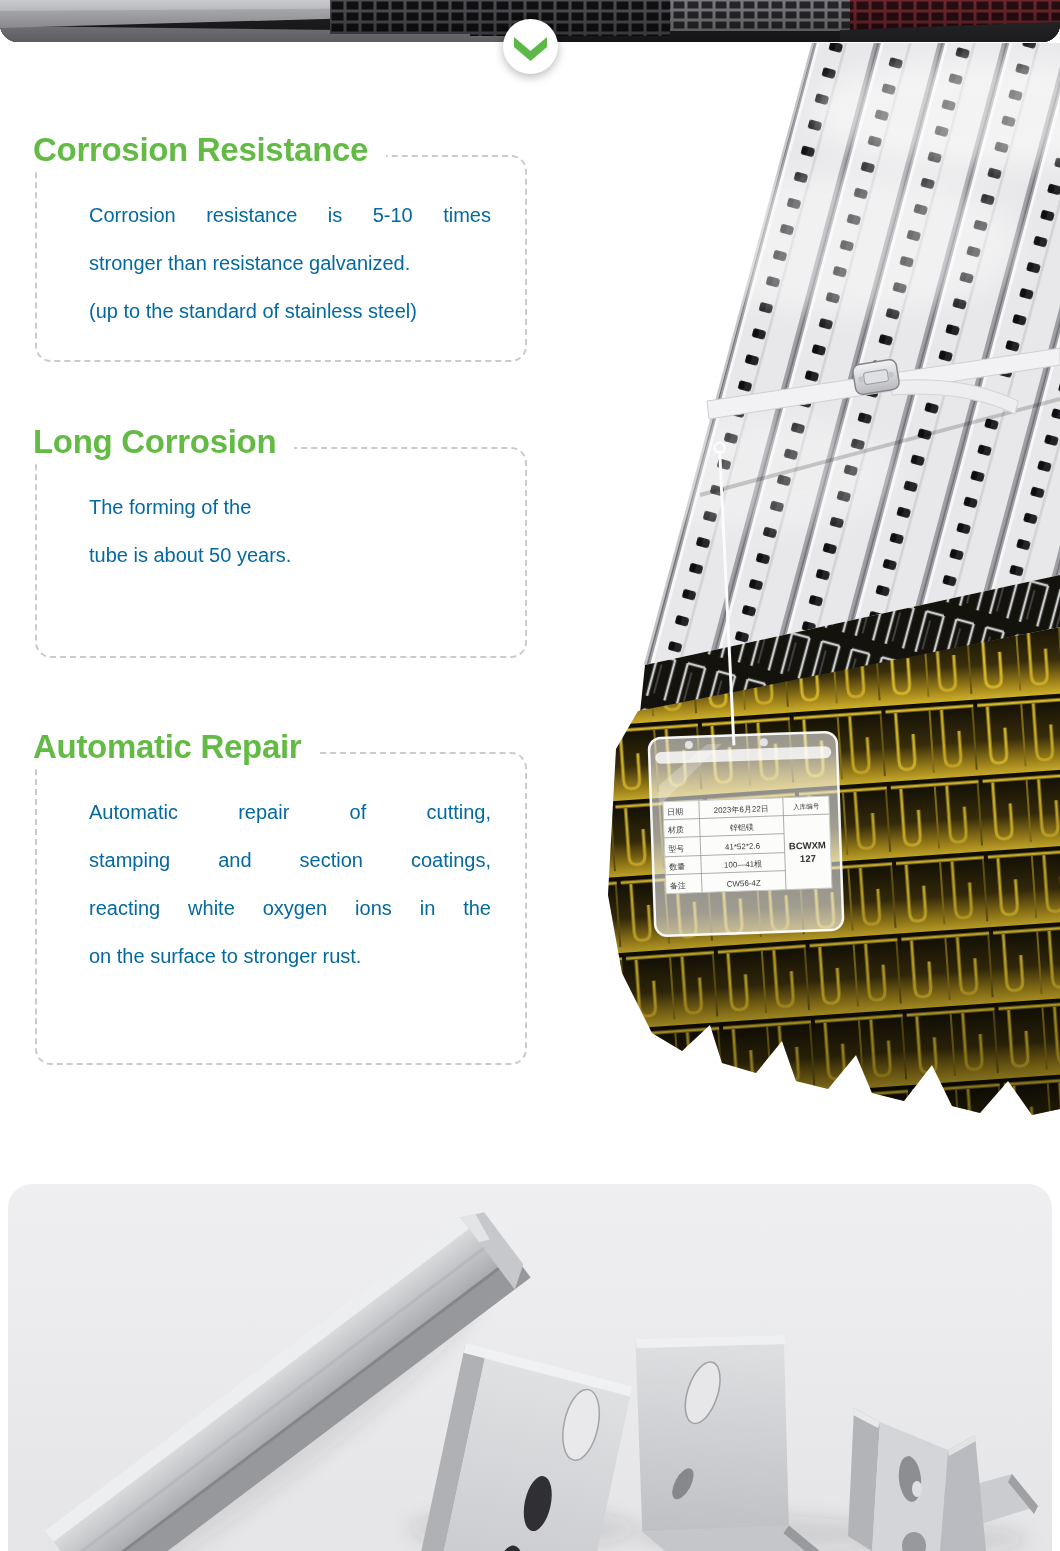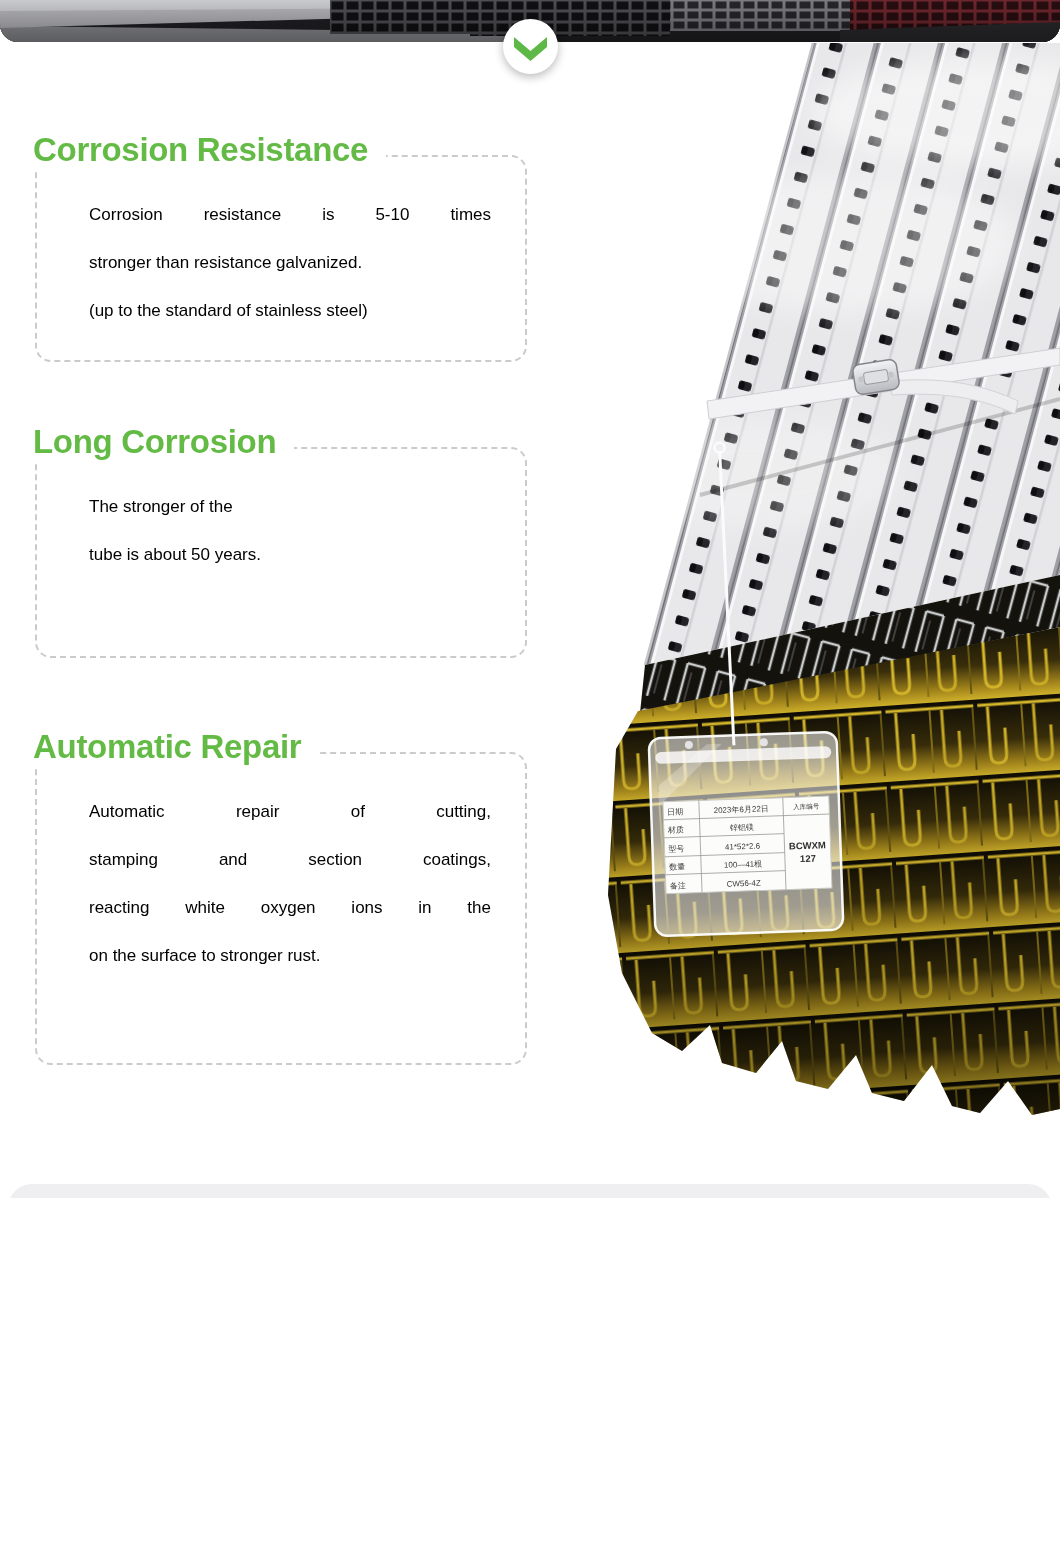--- a/index.html
+++ b/index.html
@@ -1,32 +1,32 @@
 <!DOCTYPE html>
 <html><head>
 <meta charset="utf-8">
 <style>
   html,body{margin:0;padding:0;background:#fff;}
-  .page{position:relative;width:1060px;height:1198px;overflow:hidden;background:#ffffff;
+  .page{position:relative;width:1060px;height:1551px;overflow:hidden;background:#ffffff;
         font-family:"Liberation Sans",sans-serif;}
   
   .hero{position:absolute;left:0;top:0;width:1060px;height:42px;border-radius:0 0 18px 18px;
         overflow:hidden;background:#202023;}
   .scroll-badge{position:absolute;left:503px;top:19px;width:55px;height:55px;border-radius:50%;
         background:#fff;box-shadow:0 3px 10px rgba(0,0,0,.28);z-index:5;cursor:pointer;}
   
   .feature{position:absolute;left:35px;width:492px;}
   .f1{top:155px;} .f2{top:447px;} .f3{top:752px;}
   .feature-box{box-sizing:border-box;width:492px;border:2px dashed #cbcbcb;border-radius:16px;
         padding:34px 34px 0 52px;}
   .f1 .feature-box{height:207px;} .f2 .feature-box{height:211px;} .f3 .feature-box{height:313px;}
   .feature-title{position:absolute;top:-26px;left:-2px;margin:0;background:#fff;
         padding:0 18px 0 0;font-size:33px;line-height:42px;font-weight:700;color:#63bb45;
         letter-spacing:-.3px;white-space:nowrap;}
-  .line{height:48px;line-height:48px;font-size:17px;color:#000000;white-space:nowrap;
+  .line{height:48px;line-height:48px;font-size:20px;color:#0369a1;white-space:nowrap;
         overflow:visible;text-align:left;}
   .line.stretch{white-space:normal;text-align:justify;text-align-last:justify;}
   
   .rails-photo{position:absolute;left:560px;top:43px;width:500px;height:1085px;}
   .bottom-photo{position:absolute;left:8px;top:1184px;width:1044px;height:367px;
         border-radius:24px 24px 0 0;overflow:hidden;}
   svg{display:block;}
   svg text{font-family:"Liberation Sans",sans-serif;}
 </style>
 </head>
@@ -78,21 +78,21 @@
     <div class="feature-box">
       <div class="line stretch">Corrosion resistance is 5-10 times</div>
       <div class="line">stronger than resistance galvanized.</div>
       <div class="line">(up to the standard of stainless steel)</div>
     </div>
   </section>
 
   <section class="feature f2">
     <h2 class="feature-title">Long Corrosion</h2>
     <div class="feature-box">
-      <div class="line">The stronger of the</div>
+      <div class="line">The forming of the</div>
       <div class="line">tube is about 50 years.</div>
     </div>
   </section>
 
   <section class="feature f3">
     <h2 class="feature-title">Automatic Repair</h2>
     <div class="feature-box">
       <div class="line stretch">Automatic repair of cutting,</div>
       <div class="line stretch">stamping and section coatings,</div>
       <div class="line stretch">reacting white oxygen ions in the</div>

